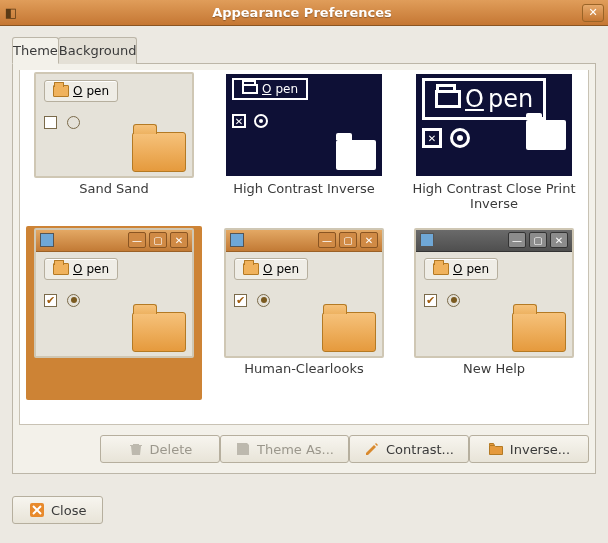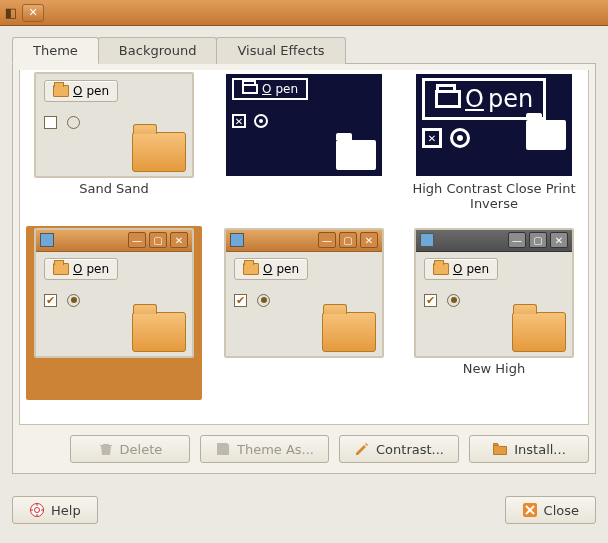--- a/index.html
+++ b/index.html
@@ -6,21 +6,21 @@
 body { background: #ece9e2; width: 608px; height: 543px; overflow: hidden; }
 
 .titlebar { height: 26px; background: linear-gradient(#e09d5a, #c57733); display: flex; align-items: center; border-bottom: 1px solid #8a5522; }
 .titlebar .tb-icon { width: 22px; display: flex; justify-content: center; color: #5a3a15; font-size: 13px; }
 .titlebar .tb-title { flex: 1; text-align: center; color: #fff; font-weight: bold; font-size: 13px; text-shadow: 0 1px 1px rgba(0,0,0,.3); }
 .titlebar .tb-close { width: 22px; height: 18px; margin-right: 4px; background: linear-gradient(#e6a96b,#c57733); border: 1px solid #9a6427; border-radius: 3px; display: flex; align-items: center; justify-content: center; color: #fff; font-size: 11px; font-weight: bold; }
 
 .content { padding: 10px 12px 12px; }
 
 .tabs { display: flex; border-bottom: 1px solid #bcb6a8; }
-.tab { padding: 5px 20px; font-size: 13px; color: #3a3a3a; border: 1px solid #bcb6a8; border-bottom: none; background: #e4e0d6; margin-right: -1px; border-radius: 3px 3px 0 0; cursor: pointer; position: relative; top: 1px; }
+.tab { padding: 5px 0; font-size: 13px; color: #3a3a3a; border: 1px solid #bcb6a8; border-bottom: none; background: #e4e0d6; margin-right: -1px; border-radius: 3px 3px 0 0; cursor: pointer; position: relative; top: 1px; }
 .tab.active { background: #f3f1ea; border-bottom: 1px solid #f3f1ea; z-index: 2; }
 
 .tab-body { border: 1px solid #bcb6a8; border-top: none; background: #f3f1ea; padding: 6px 6px 10px; }
 
 .theme-scroll { background: #fff; border: 1px solid #c8c2b4; border-top: none; height: 355px; overflow: hidden; padding: 0 6px; }
 
 .theme-grid { display: grid; grid-template-columns: repeat(3, 1fr); gap: 4px 14px; }
 
 .theme-item { display: flex; flex-direction: column; align-items: center; padding: 2px; }
 .theme-item.selected { background: #cd8335; border-radius: 2px; }
@@ -68,43 +68,43 @@
 
 .thumb-dark.large .td-open { font-size: 24px; padding:4px 10px; border-width:3px; }
 .thumb-dark.large .td-open .fw { width:26px; height:18px; border-width:3px; }
 .thumb-dark.large .td-open .fw::before { width:14px; height:6px; top:-9px; border-width:3px; }
 .thumb-dark.large .td-ctrls { margin-top:8px; }
 .thumb-dark.large .td-chk, .thumb-dark.large .td-rad { width:20px; height:20px; border-width:3px; }
 .thumb-dark.large .td-rad::after { top:4px; left:4px; width:6px; height:6px; }
 .thumb-dark.large .td-folder { width:40px; height:30px; right:6px; bottom:26px; }
 
 
-.btn-row { display:flex; gap:10px; margin-top:10px; justify-content:flex-end; }
+.btn-row { display:flex; margin-top:10px; justify-content:flex-end; }
 .btn { display:flex; align-items:center; gap:6px; padding:5px 14px; font-size:13px; border:1px solid #b6af9e; background:linear-gradient(#f7f5ef,#e8e4d8); border-radius:3px; color:#3a3a3a; cursor:pointer; min-width:120px; justify-content:center; }
 .btn.disabled { color:#9b978c; cursor:default; }
 .btn .ico { width:16px; height:16px; display:inline-flex; align-items:center; justify-content:center; }
 
 .footer { display:flex; justify-content:space-between; padding: 10px 12px 12px; }
 .footer .btn { min-width:auto; padding:5px 16px; }
 
 .ico-trash svg, .ico-save svg, .ico-edit svg, .ico-folder svg, .ico-help svg, .ico-close svg { width:16px; height:16px; }
 </style>
 </head>
 <body>
 
 <div class="titlebar">
   <div class="tb-icon">◧</div>
+  <div class="tb-title">Appearance Preferences</div>
   <div class="tb-close">✕</div>
 </div>
 
 <div class="content">
   <div class="tabs" id="tabs">
       <div class="tab active">Theme</div>
       <div class="tab">Background</div>
-      <div class="tab">Visual Effects</div>
     </div>
 
   <div class="tab-body">
     <div class="theme-scroll">
       <div class="theme-grid" id="theme-grid">
           <div class="theme-item">
             <div class="thumb thumb-light cut-top">
 
     <div class="tl-body">
       <div class="open-btn"><span class="fld"></span><u>O</u>pen</div>
@@ -121,20 +121,21 @@
             <div class="thumb thumb-dark cut-top ">
     <div class="td-body">
       <div class="td-open"><span class="fw"></span><u>O</u>pen</div>
       <div class="td-ctrls">
         <span class="td-chk"></span>
         <span class="td-rad"></span>
       </div>
       <div class="td-folder"></div>
     </div>
   </div>
+            <div class="theme-caption">High Contrast Inverse</div>
           </div>
           <div class="theme-item">
             <div class="thumb thumb-dark cut-top large">
     <div class="td-body">
       <div class="td-open"><span class="fw"></span><u>O</u>pen</div>
       <div class="td-ctrls">
         <span class="td-chk"></span>
         <span class="td-rad"></span>
       </div>
       <div class="td-folder"></div>
@@ -172,40 +173,41 @@
     </div>
     <div class="tl-body">
       <div class="open-btn"><span class="fld"></span><u>O</u>pen</div>
       <div class="ctrls-row">
         <span class="chk checked"></span>
         <span class="rad checked"></span>
       </div>
       <div class="big-folder-l"></div>
     </div>
   </div>
+            <div class="theme-caption">Human-Clearlooks</div>
           </div>
           <div class="theme-item">
             <div class="thumb thumb-light ">
     <div class="tl-titlebar gray">
       <div class="tl-icon-sq"></div>
       <div style="flex:1"></div>
       <div class="tl-btn">—</div>
       <div class="tl-btn">▢</div>
       <div class="tl-btn">✕</div>
     </div>
     <div class="tl-body">
       <div class="open-btn"><span class="fld"></span><u>O</u>pen</div>
       <div class="ctrls-row">
         <span class="chk checked"></span>
         <span class="rad checked"></span>
       </div>
       <div class="big-folder-l"></div>
     </div>
   </div>
-            <div class="theme-caption">New High</div>
+            <div class="theme-caption">New Help</div>
           </div>
         </div>
     </div>
 
     <div class="btn-row">
       <div class="btn disabled">
         <span class="ico ico-trash">
             <svg viewBox="0 0 16 16">
               <path fill="#bdb9ae" d="M3 5h10l-1 9H4zM5 3h6v2H5zM2 4h12v1H2z"></path>
             </svg>
@@ -227,37 +229,27 @@
             </svg>
           </span>
         <span>Contrast...</span>
       </div>
       <div class="btn">
         <span class="ico ico-folder">
             <svg viewBox="0 0 16 16">
               <path fill="#e59a3d" stroke="#b47a24" d="M1.5 4.5h5l1 1h7v8h-13z M1.5 4.5v-2h4l1 2"></path>
             </svg>
           </span>
-        <span>Install...</span>
+        <span>Inverse...</span>
       </div>
     </div>
   </div>
 </div>
 
 <div class="footer">
-  <div class="btn">
-    <span class="ico ico-help">
-        <svg viewBox="0 0 16 16">
-          <circle cx="8" cy="8" r="6.5" fill="#fff" stroke="#c33"></circle>
-          <circle cx="8" cy="8" r="2.5" fill="#fff" stroke="#c33"></circle>
-          <path stroke="#c33" d="M8 1v3M8 12v3M1 8h3M12 8h3"></path>
-        </svg>
-      </span>
-    <span>Help</span>
-  </div>
   <div class="btn">
     <span class="ico ico-close">
         <svg viewBox="0 0 16 16">
           <rect x="1" y="1" width="14" height="14" rx="2" fill="#e88a2c"></rect>
           <path d="M4 4l8 8M12 4l-8 8" stroke="#fff" stroke-width="2"></path>
         </svg>
       </span>
     <span>Close</span>
   </div>
 </div>

